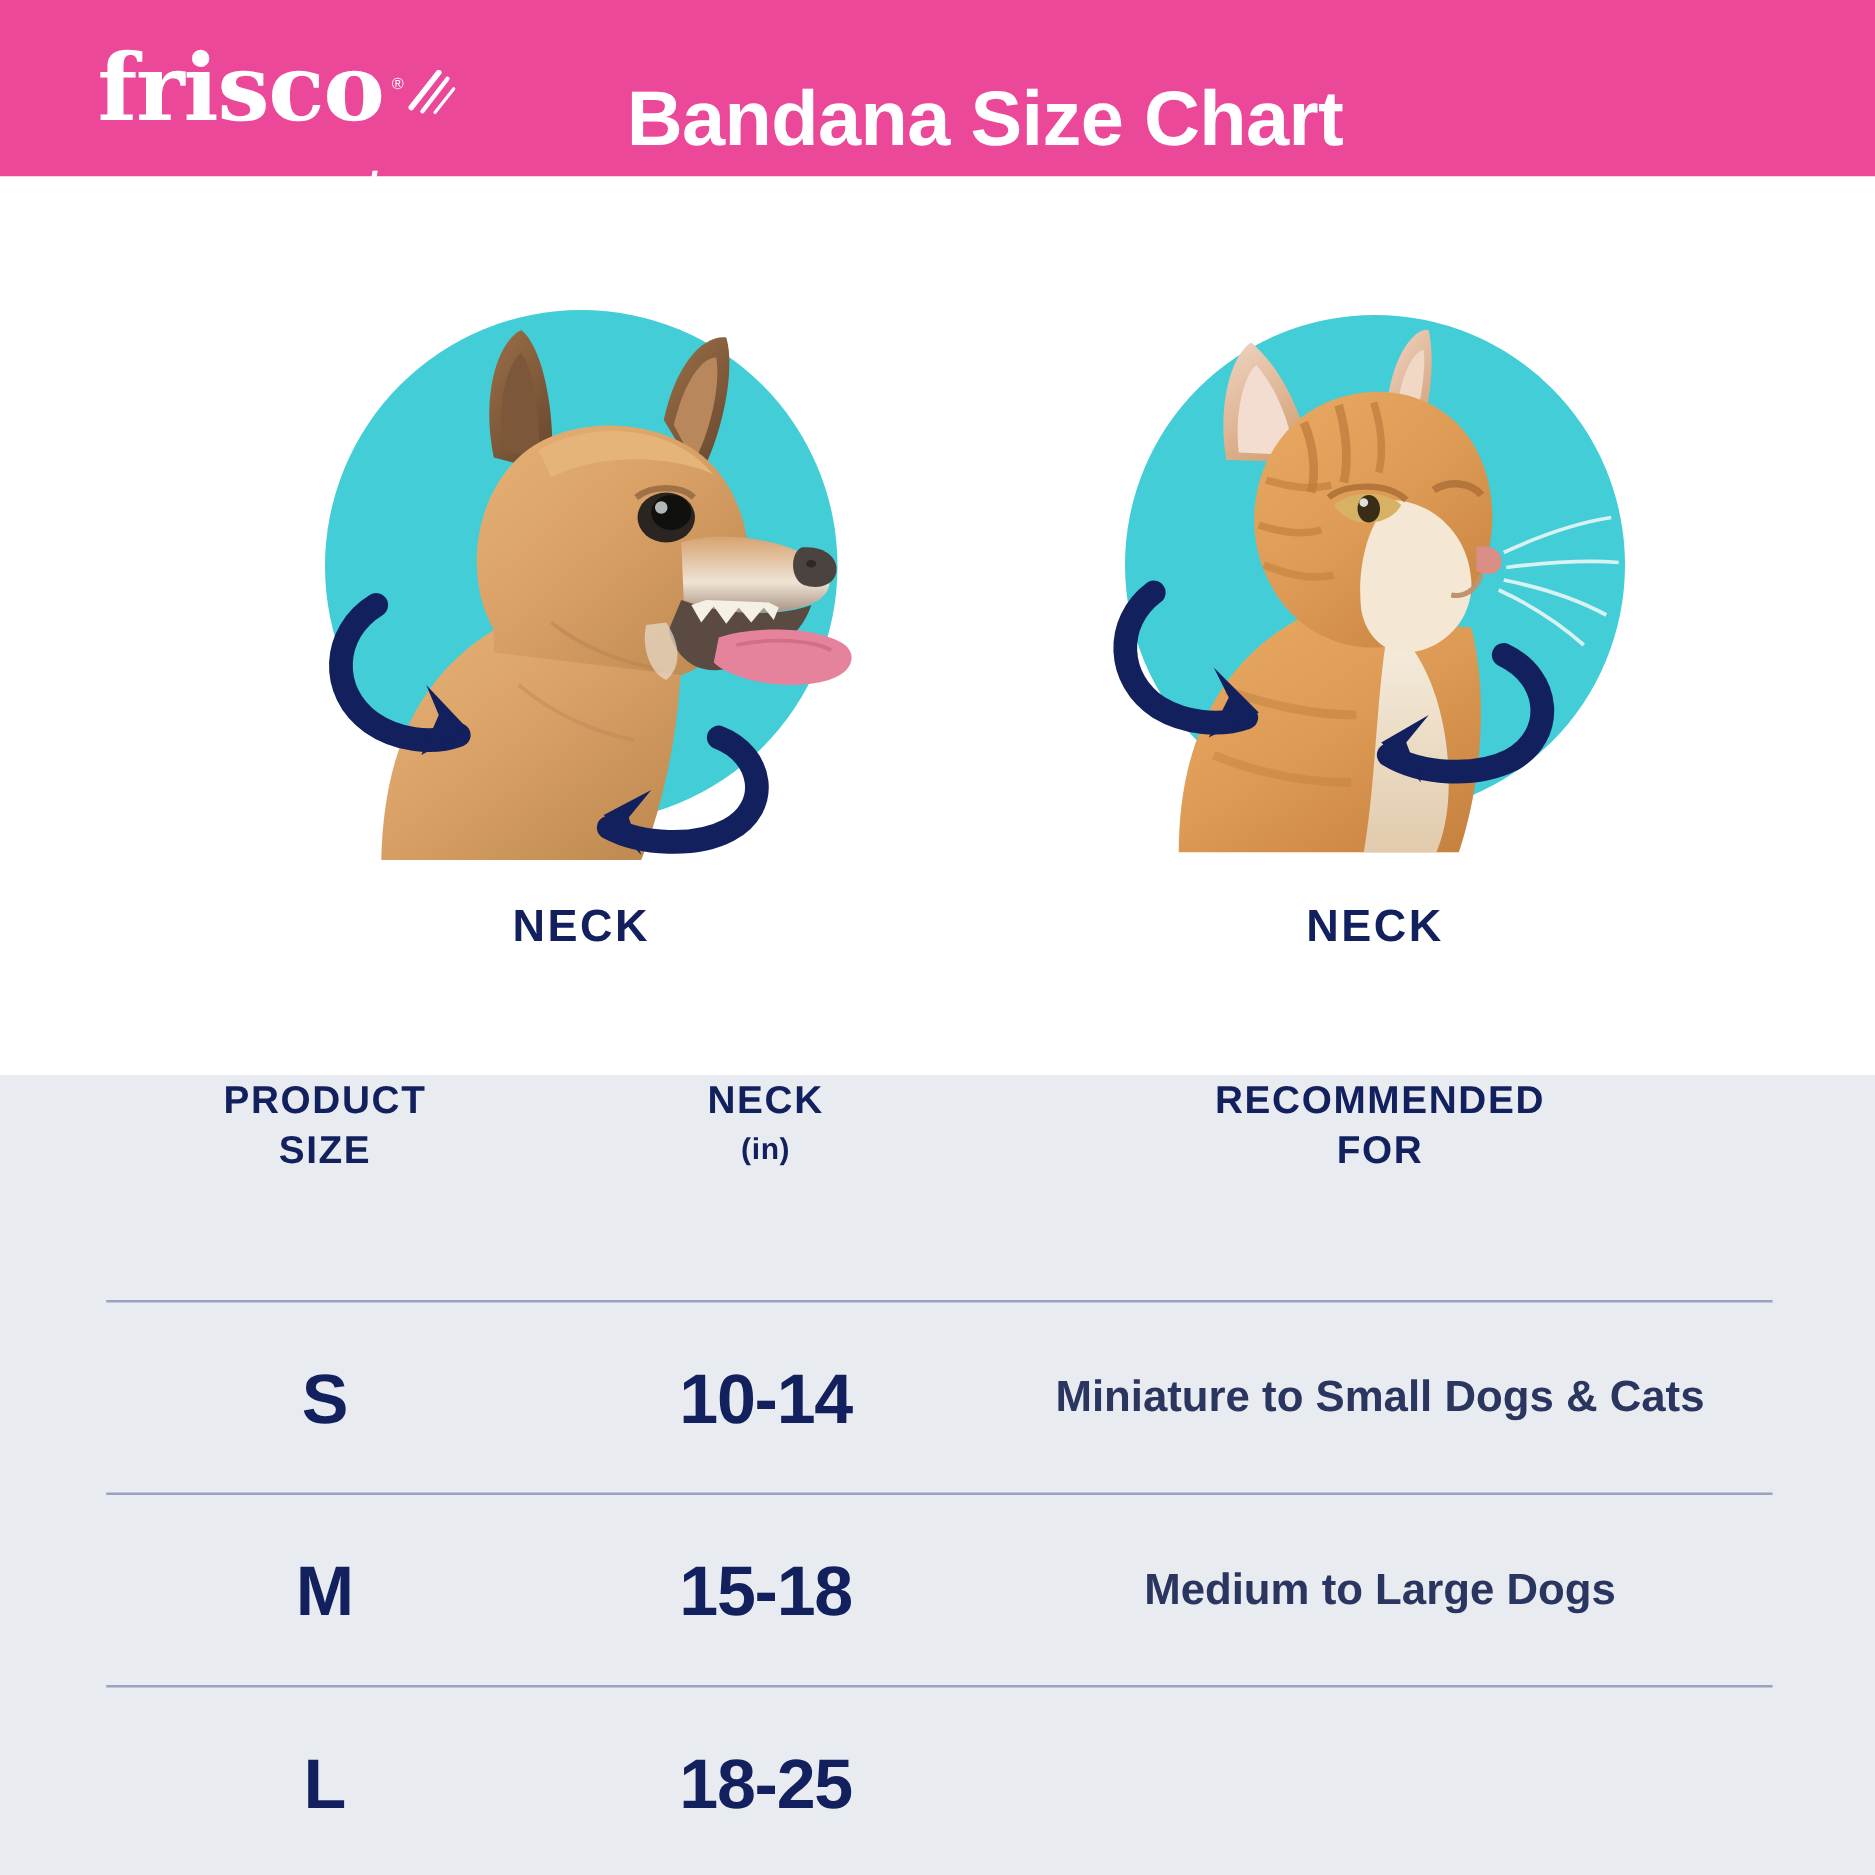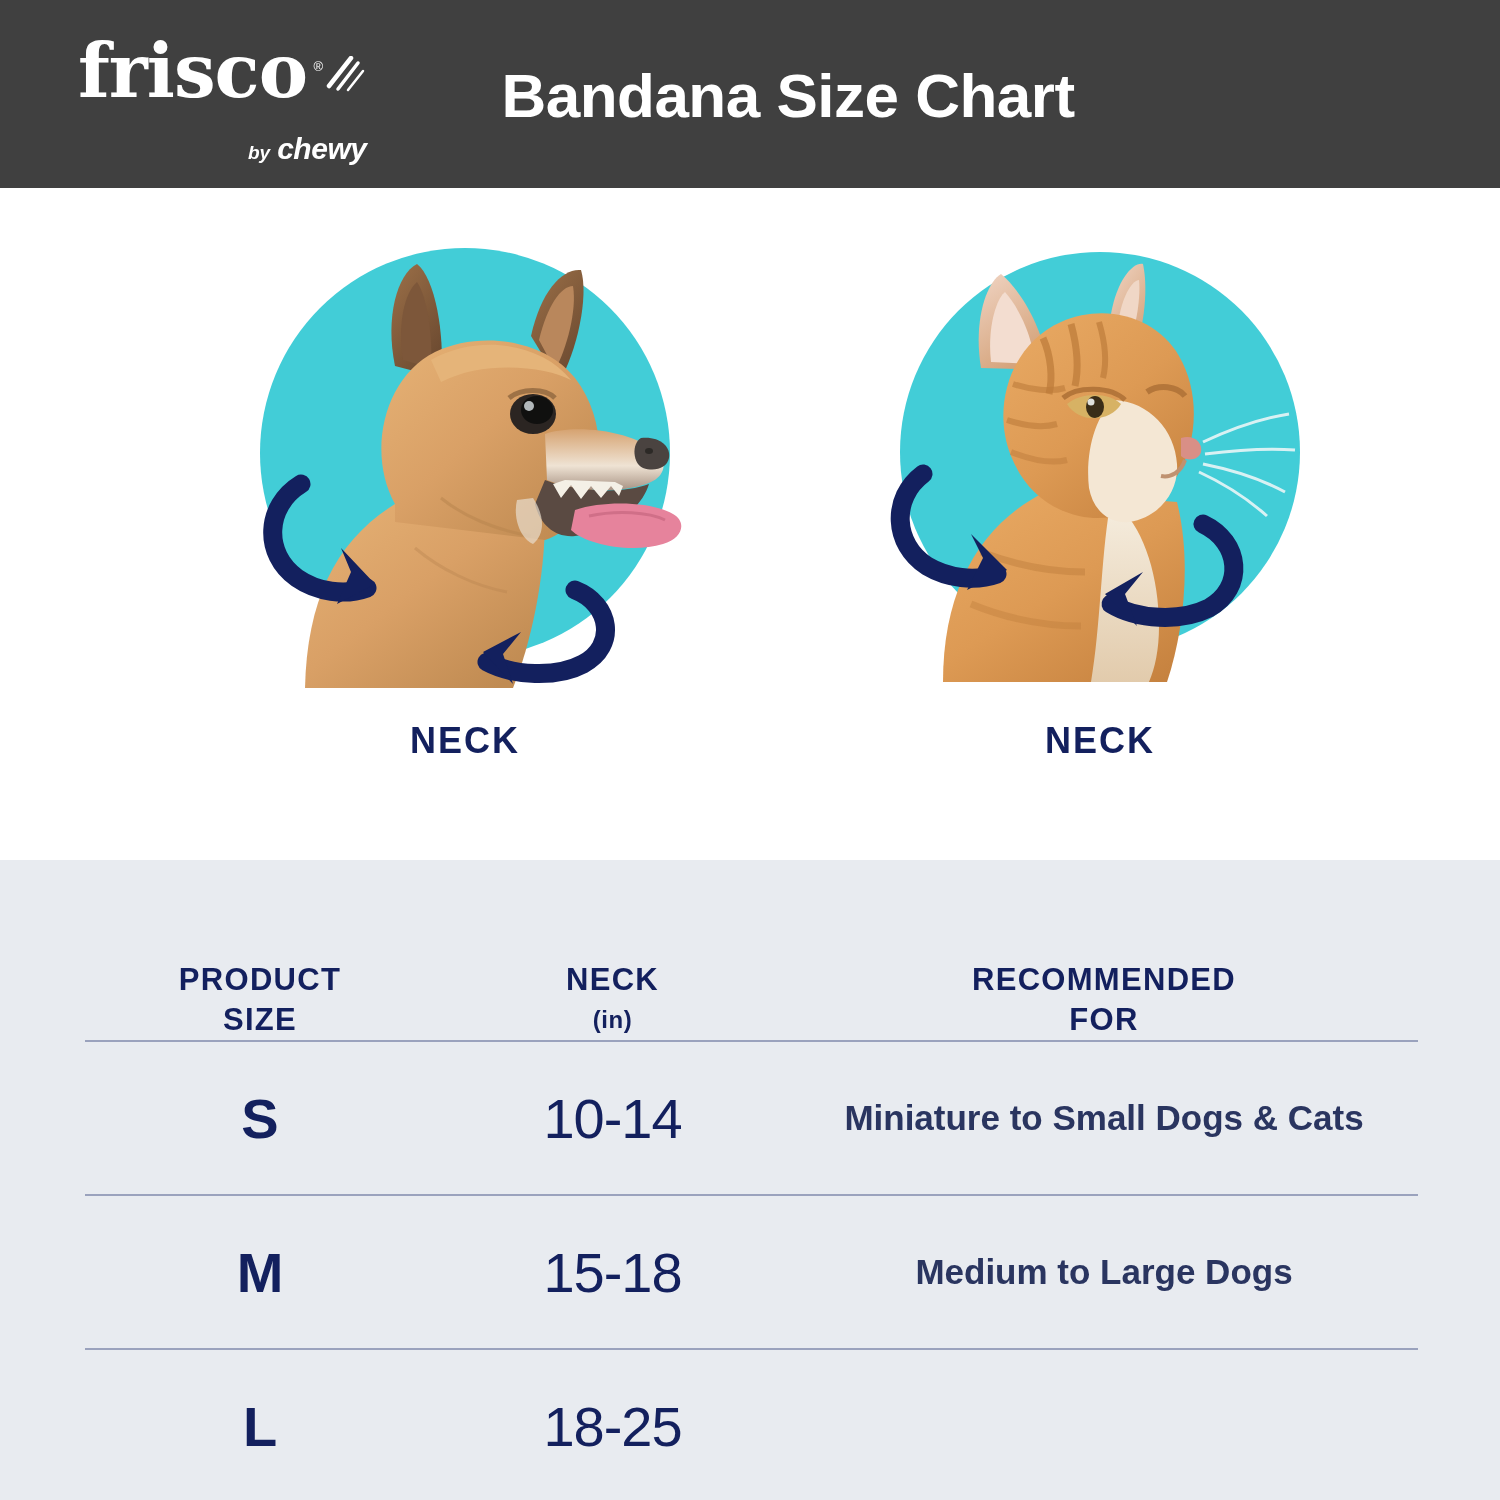--- a/index.html
+++ b/index.html
@@ -20,22 +20,22 @@
     height: 1500px;
     background: #ffffff;
   }
 
   
   .header-band {
     position: absolute;
     left: 0;
     top: 0;
     width: 1500px;
-    height: 188px;
-    background: #404040;
+    height: 141px;
+    background: #ec4899;
     display: flex;
     align-items: center;
   }
 
   .logo-block {
     position: absolute;
     left: 78px;
     top: 34px;
     width: 300px;
     height: 128px;
@@ -195,21 +195,21 @@
     width: 100%;
     box-sizing: border-box;
   }
 
   .col-size   { width: 350px; text-align: center; }
   .col-neck   { width: 355px; text-align: center; }
   .col-rec    { width: 628px; text-align: center; }
 
   .head-row {
     height: 180px;
-    align-items: flex-end;
+    align-items: flex-start;
   }
   .head-cell {
     font-family: "Liberation Sans", sans-serif;
     font-weight: bold;
     font-size: 31px;
     letter-spacing: 1.3px;
     color: #13205e;
     line-height: 40px;
   }
   .head-cell .sub {
@@ -229,21 +229,21 @@
     height: 152px;
   }
   .cell-size {
     font-family: "Liberation Sans", sans-serif;
     font-weight: bold;
     font-size: 56px;
     color: #13205e;
   }
   .cell-neck {
     font-family: "Liberation Sans", sans-serif;
-    font-weight: normal;
+    font-weight: bold;
     font-size: 56px;
     color: #13205e;
     letter-spacing: -1px;
   }
   .cell-rec {
     font-family: "Liberation Sans", sans-serif;
     font-weight: bold;
     font-size: 35px;
     color: #2a3560;
     line-height: 46px;

